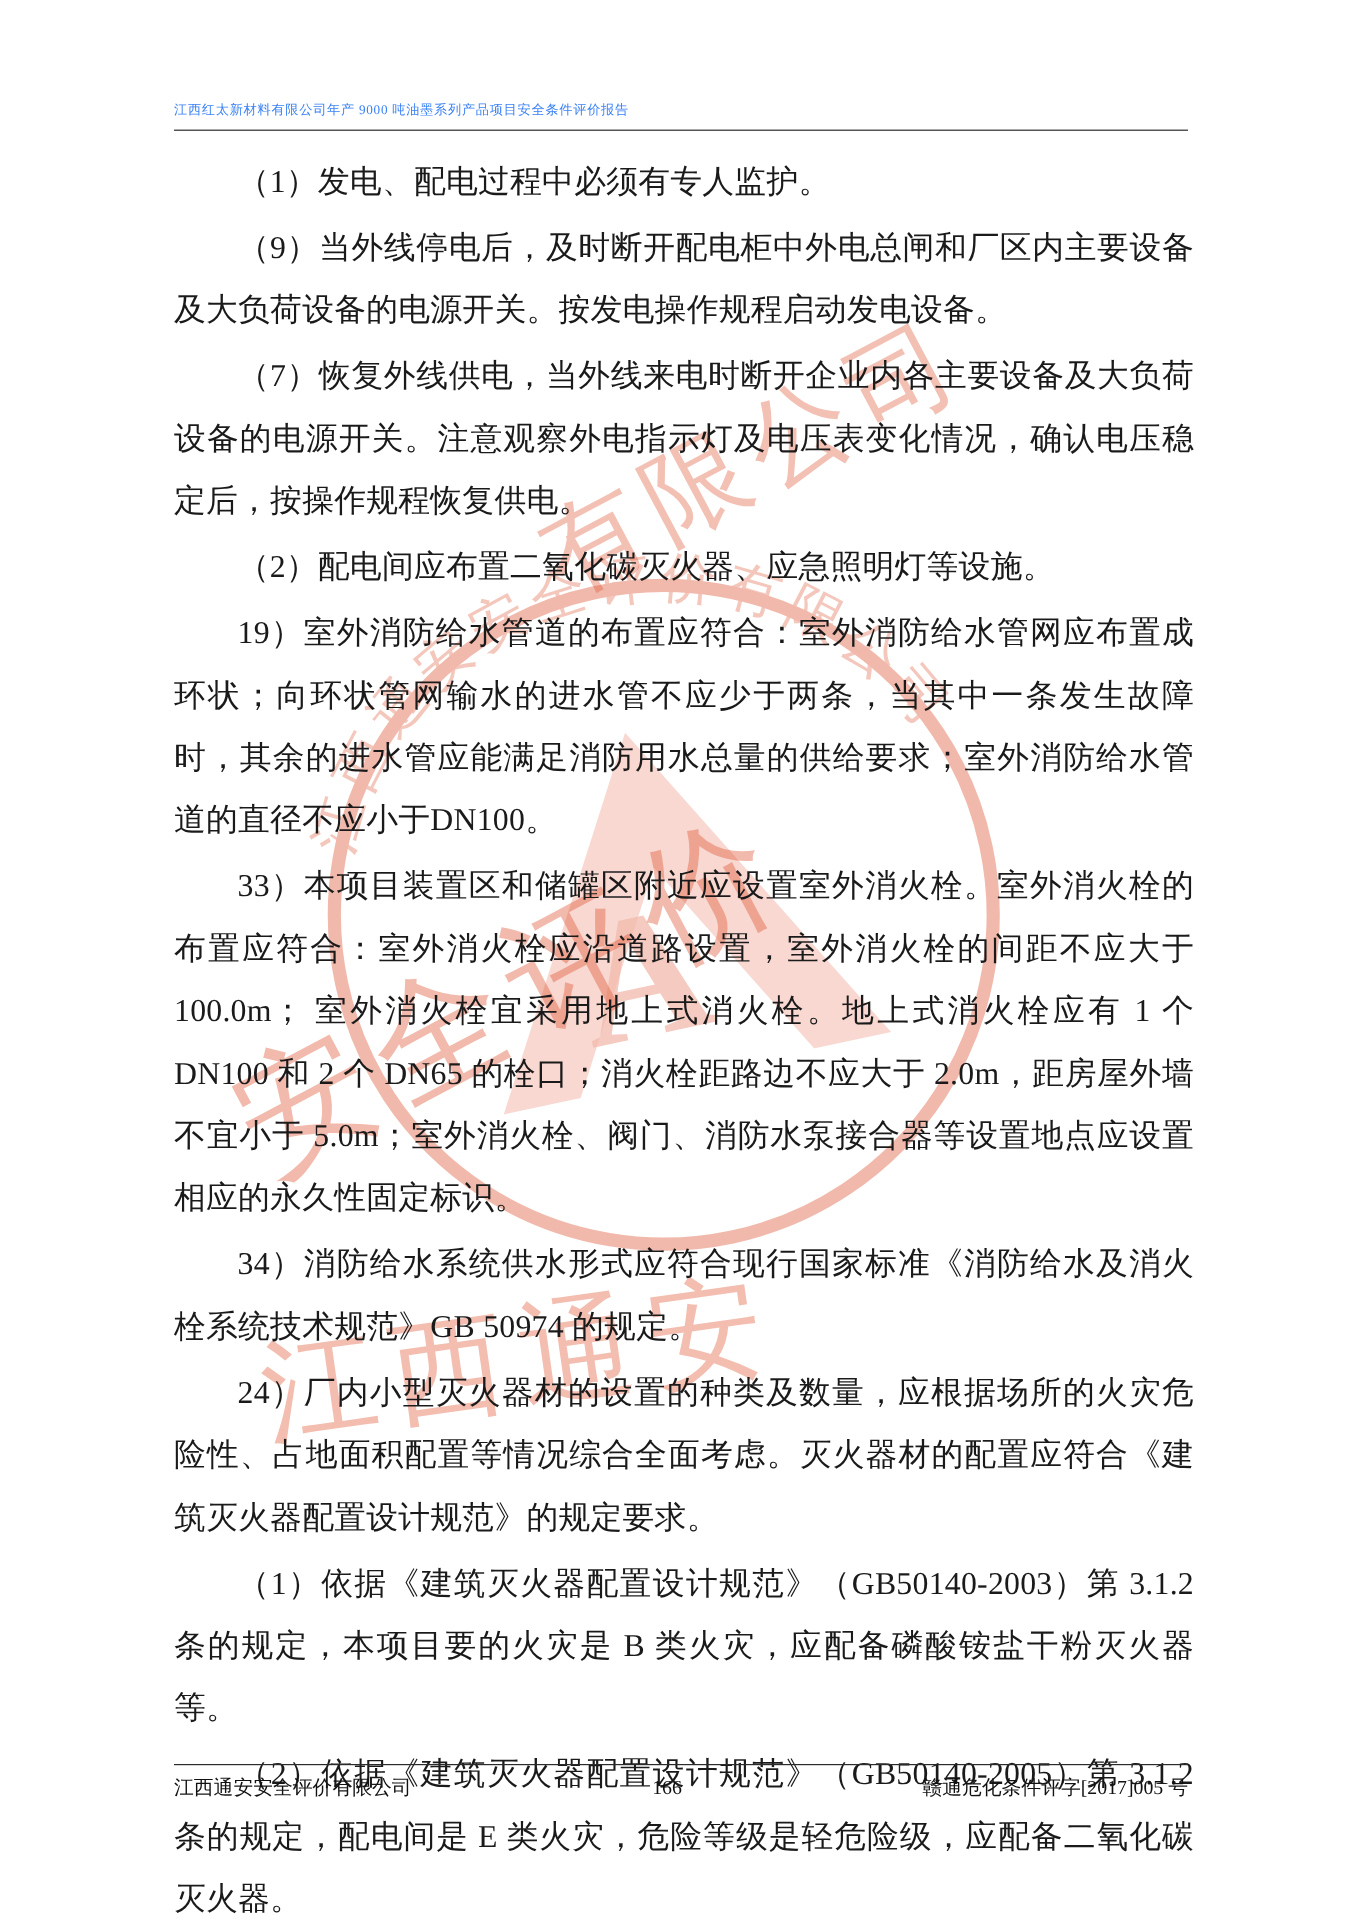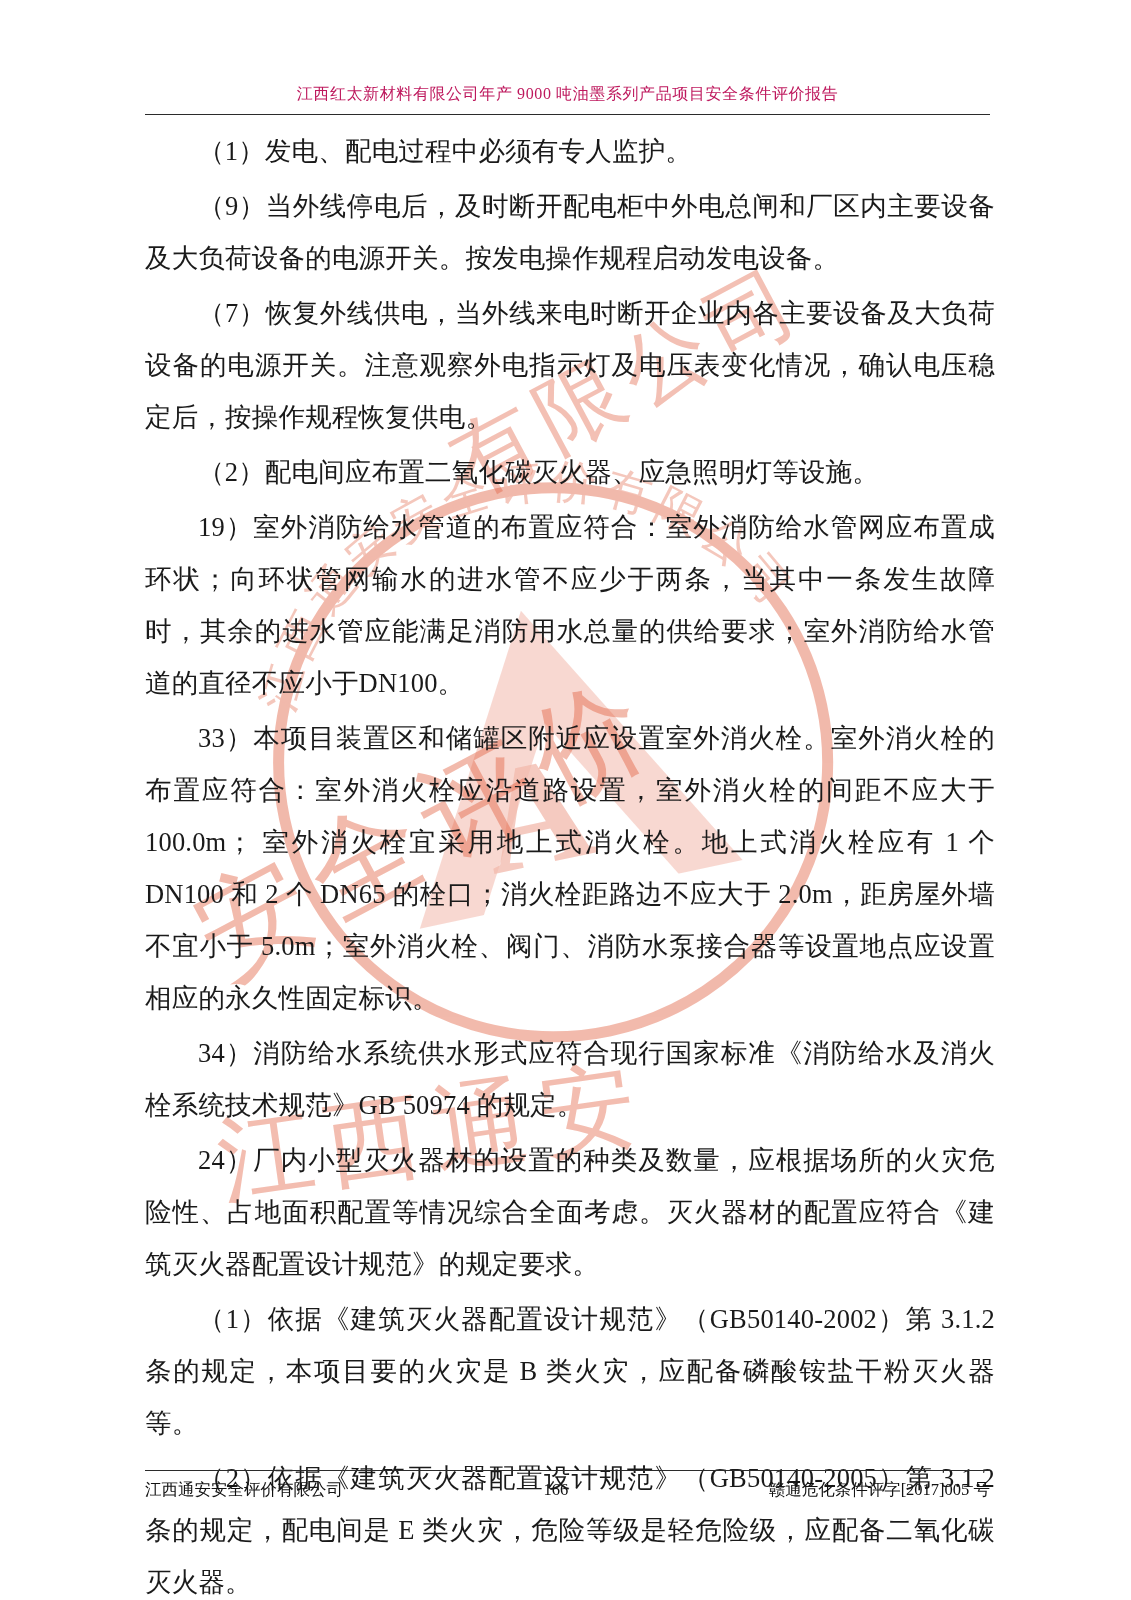--- a/index.html
+++ b/index.html
@@ -128,24 +128,24 @@
 
   
   .header {
     position: absolute;
     left: 145px;
     top: 84px;
     width: 845px;
     z-index: 3;
   }
   .header-title {
-    text-align: center;
-    font-size: 16px;
+    text-align: left;
+    font-size: 11px;
     letter-spacing: 0.6px;
-    color: #be185d;
+    color: #3b82f6;
     padding-bottom: 9px;
     white-space: nowrap;
   }
   .header-rule {
     border-bottom: 1.6px solid #2b2b2b;
     width: 100%;
   }
 
   
   .content {
@@ -224,21 +224,21 @@
 
   <div class="content">
     <p class="para indent">（1）发电、配电过程中必须有专人监护。</p>
     <p class="para indent">（9）当外线停电后，及时断开配电柜中外电总闸和厂区内主要设备及大负荷设备的电源开关。按发电操作规程启动发电设备。</p>
     <p class="para indent">（7）恢复外线供电，当外线来电时断开企业内各主要设备及大负荷设备的电源开关。注意观察外电指示灯及电压表变化情况，确认电压稳定后，按操作规程恢复供电。</p>
     <p class="para indent">（2）配电间应布置二氧化碳灭火器、应急照明灯等设施。</p>
     <p class="para indent">19）室外消防给水管道的布置应符合：室外消防给水管网应布置成环状；向环状管网输水的进水管不应少于两条，当其中一条发生故障时，其余的进水管应能满足消防用水总量的供给要求；室外消防给水管道的直径不应小于DN100。</p>
     <p class="para indent">33）本项目装置区和储罐区附近应设置室外消火栓。室外消火栓的布置应符合：室外消火栓应沿道路设置，室外消火栓的间距不应大于 100.0m； 室外消火栓宜采用地上式消火栓。地上式消火栓应有 1 个 DN100 和 2 个 DN65 的栓口；消火栓距路边不应大于 2.0m，距房屋外墙不宜小于 5.0m；室外消火栓、阀门、消防水泵接合器等设置地点应设置相应的永久性固定标识。</p>
     <p class="para indent">34）消防给水系统供水形式应符合现行国家标准《消防给水及消火栓系统技术规范》GB 50974 的规定。</p>
     <p class="para indent">24）厂内小型灭火器材的设置的种类及数量，应根据场所的火灾危险性、占地面积配置等情况综合全面考虑。灭火器材的配置应符合《建筑灭火器配置设计规范》的规定要求。</p>
-    <p class="para indent">（1）依据《建筑灭火器配置设计规范》（GB50140-2002）第 3.1.2 条的规定，本项目要的火灾是 B 类火灾，应配备磷酸铵盐干粉灭火器等。</p>
+    <p class="para indent">（1）依据《建筑灭火器配置设计规范》（GB50140-2003）第 3.1.2 条的规定，本项目要的火灾是 B 类火灾，应配备磷酸铵盐干粉灭火器等。</p>
     <p class="para indent">（2）依据《建筑灭火器配置设计规范》（GB50140-2005）第 3.1.2 条的规定，配电间是 E 类火灾，危险等级是轻危险级，应配备二氧化碳灭火器。</p>
 
   </div>
 
   <div class="footer">
     <div class="footer-rule"></div>
     <div class="footer-row">
       <div class="footer-left">江西通安安全评价有限公司</div>
       <div class="footer-center">166</div>
       <div class="footer-right">赣通危化条件评字[2017]005 号</div>

